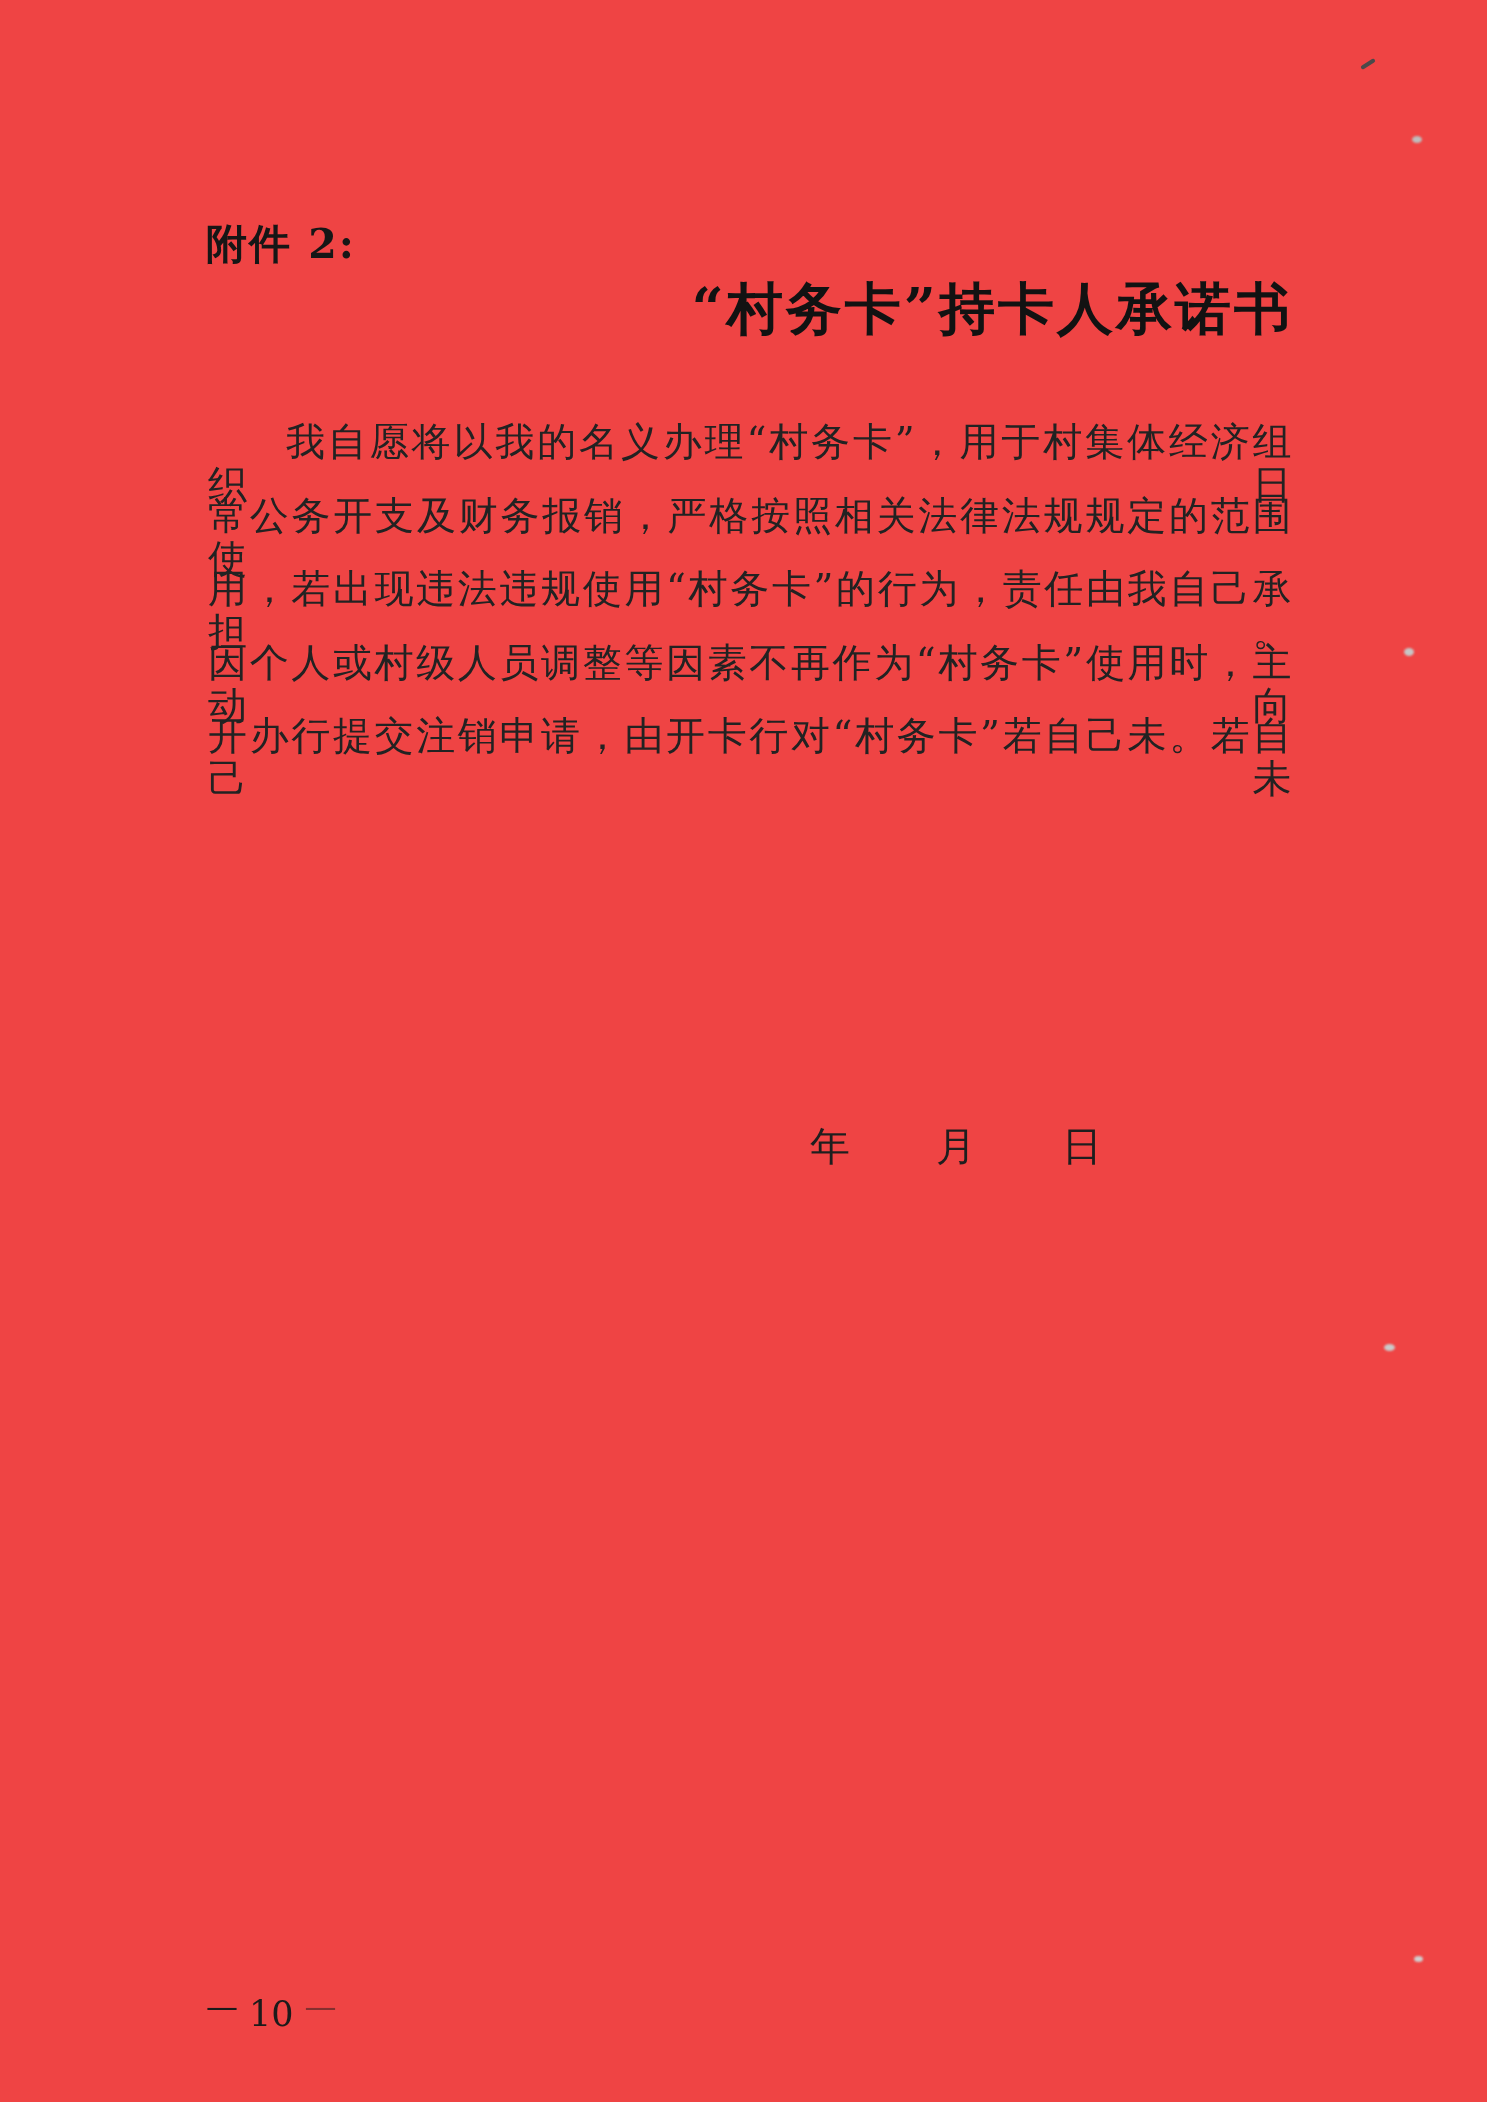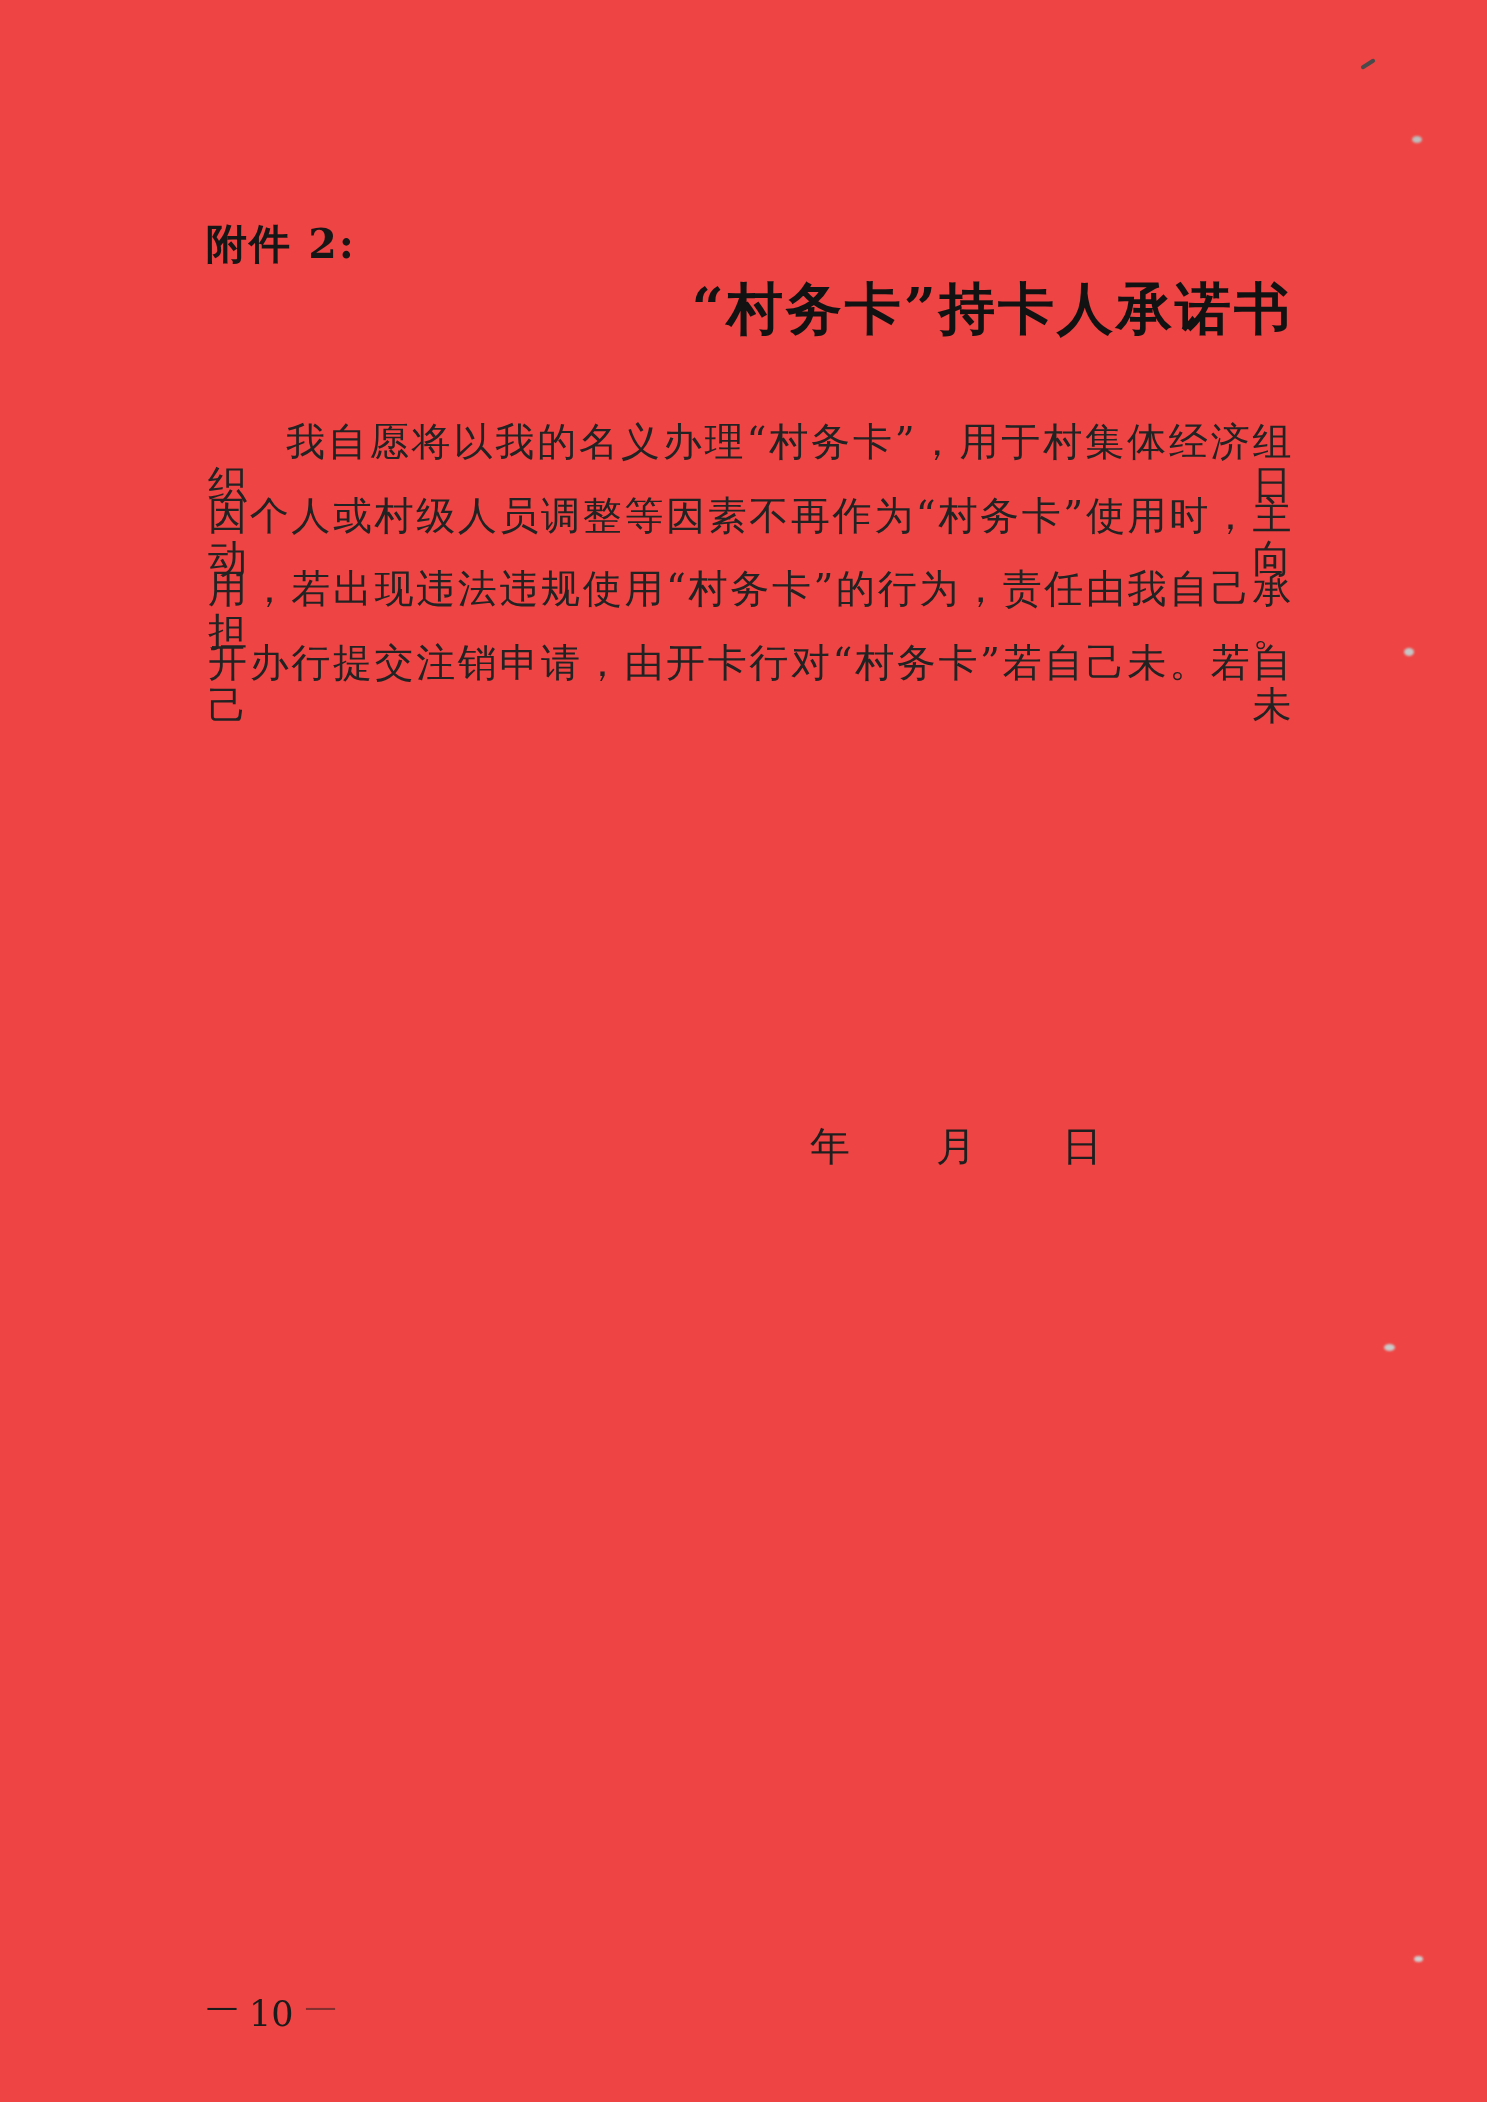--- a/index.html
+++ b/index.html
@@ -157,22 +157,23 @@
 <body>
 
 <div class="page">
 
   <div class="attachment-label">附件 2:</div>
 
   <h1 class="doc-title">“村务卡”持卡人承诺书</h1>
 
   <div class="doc-body">
     <div class="body-line justified first">我自愿将以我的名义办理“村务卡”，用于村集体经济组织日</div>
+    <div class="body-line justified">常公务开支及财务报销，严格按照相关法律法规规定的范围使</div>
+    <div class="body-line justified">用，若出现违法违规使用“村务卡”的行为，责任由我自己承担。</div>
     <div class="body-line justified">因个人或村级人员调整等因素不再作为“村务卡”使用时，主动向</div>
-    <div class="body-line justified">用，若出现违法违规使用“村务卡”的行为，责任由我自己承担。</div>
     <div class="body-line justified">开办行提交注销申请，由开卡行对“村务卡”若自己未。若自己未</div>
   </div>
 
 
   <div class="date-line">
     <span>年</span>
     <span>月</span>
     <span>日</span>
   </div>
 

